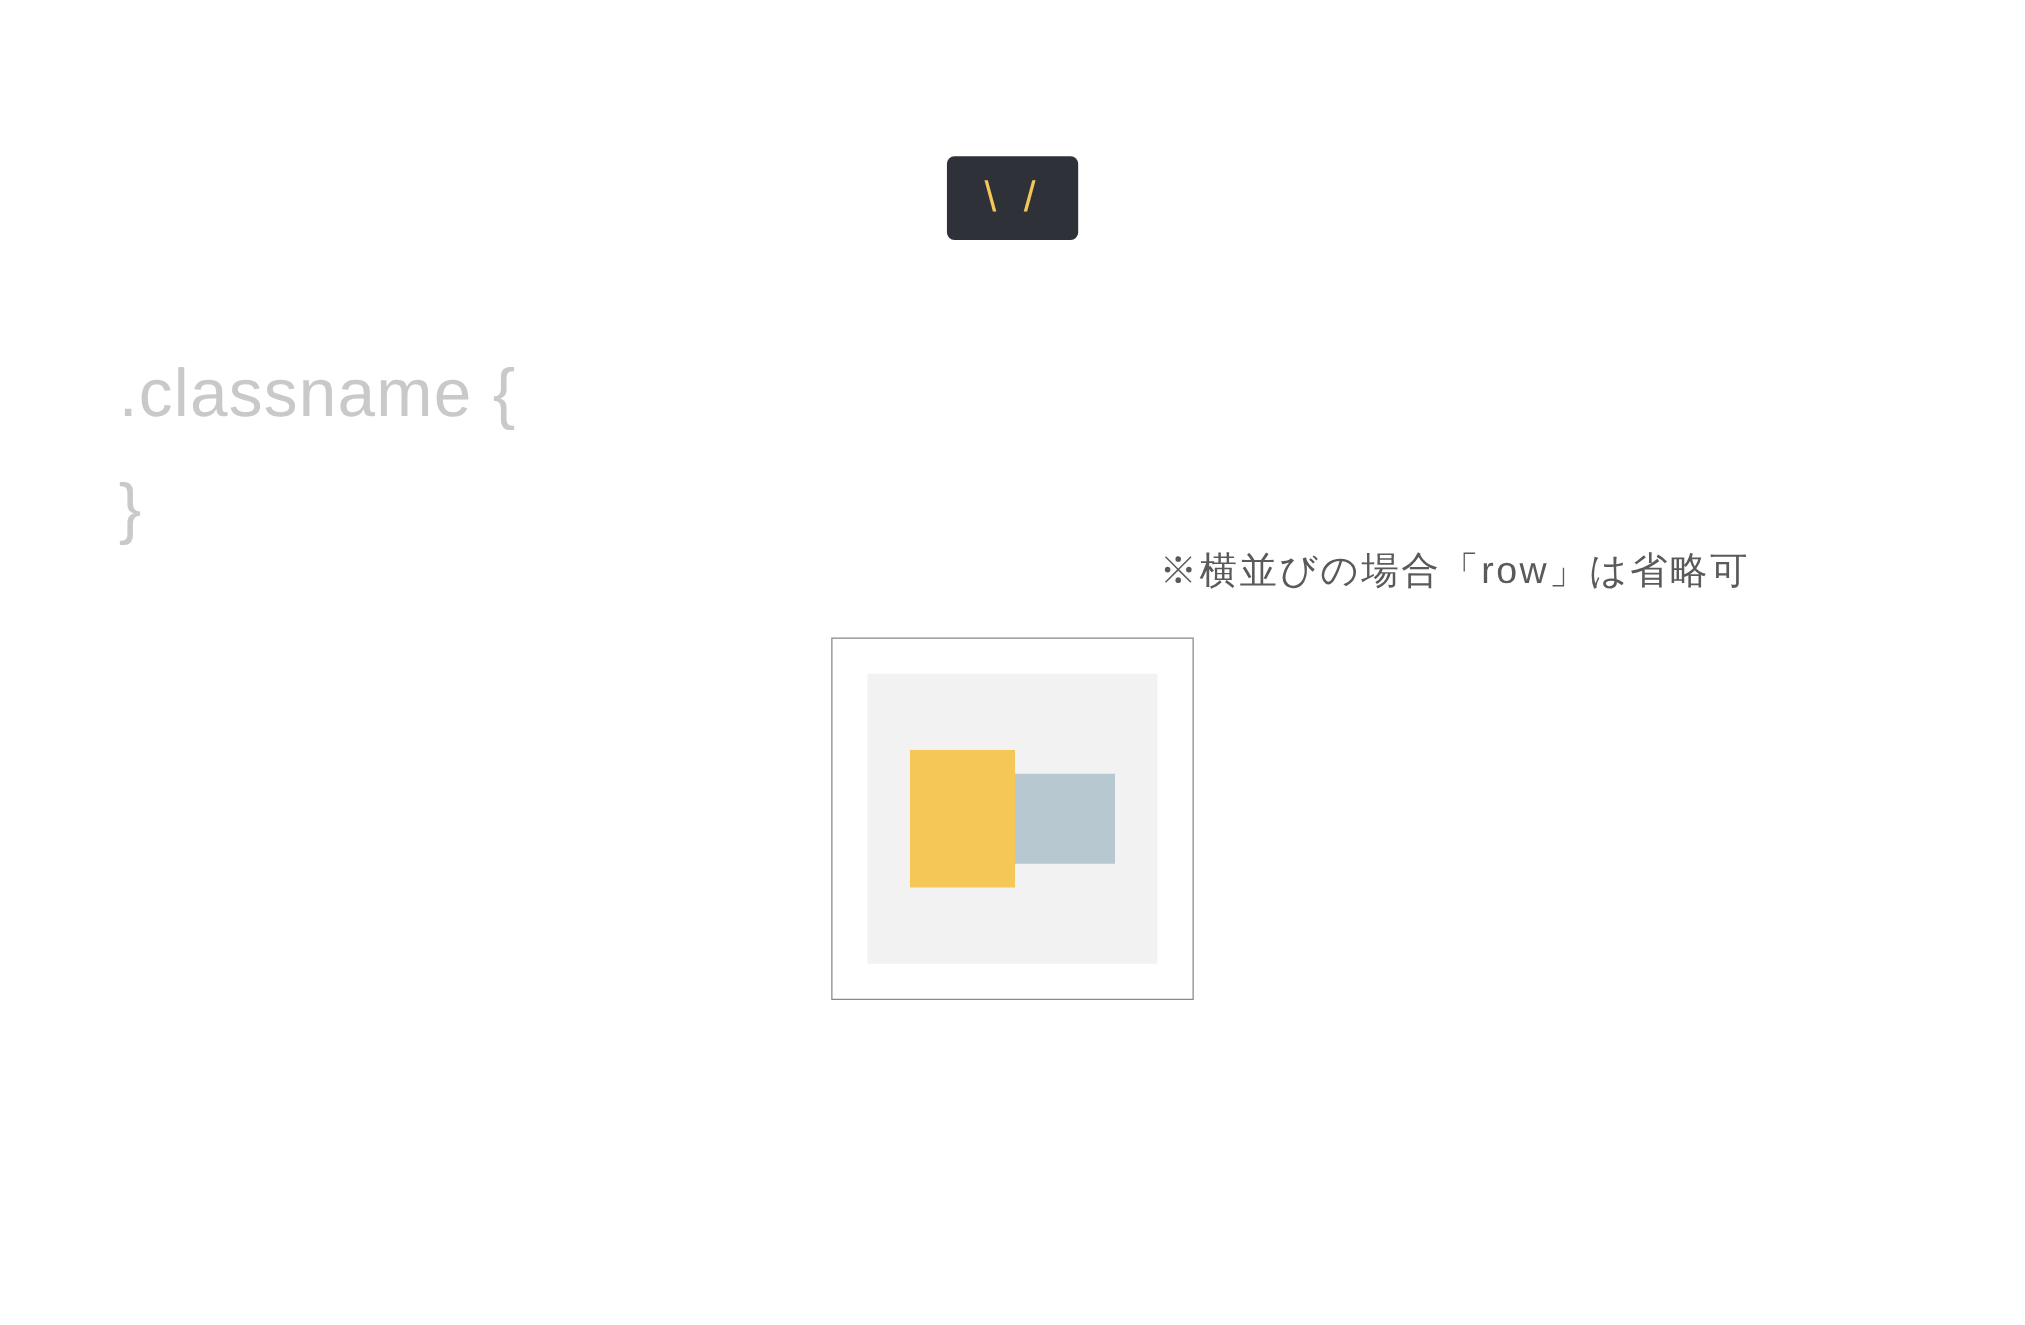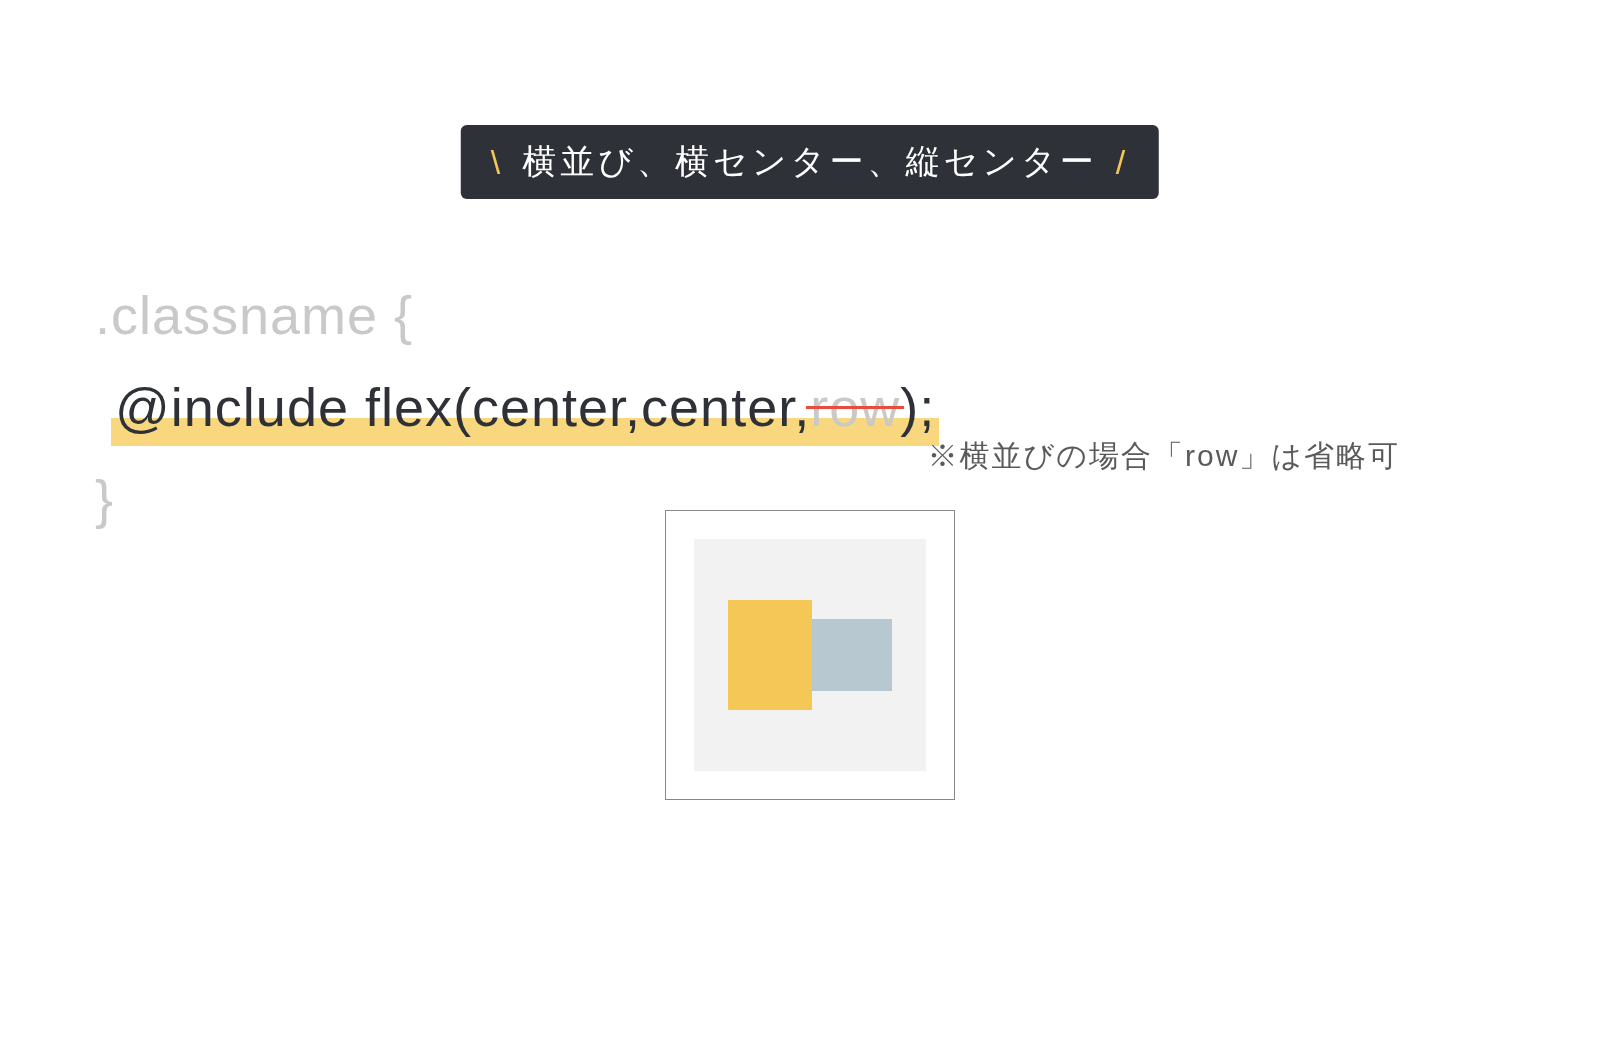--- a/index.html
+++ b/index.html
@@ -128,30 +128,25 @@
       width: 80px;
       height: 72px;
       background: #b8c8d0;
     }
   </style>
 </head>
 <body>
 
 <div class="header-badge">
   <span class="slash-left">\</span>
-  <span>横並び、横センター、縦センター</span>
   <span class="slash-right">/</span>
 </div>
 
 <div class="code-block">
   <div class="code-line-1">.classname {</div>
-  <div class="code-line-2">
-    <span class="highlight-bg"></span>
-    <span class="code-dark">@include flex(center,center,</span><span class="code-struck">row</span><span class="code-dark">);</span>
-  </div>
   <div class="code-line-3">}</div>
 </div>
 
 <div class="note">※横並びの場合「row」は省略可</div>
 
 <div class="diagram-box">
   <div class="diagram-inner">
     <div class="box-yellow"></div>
     <div class="box-blue"></div>
   </div>

